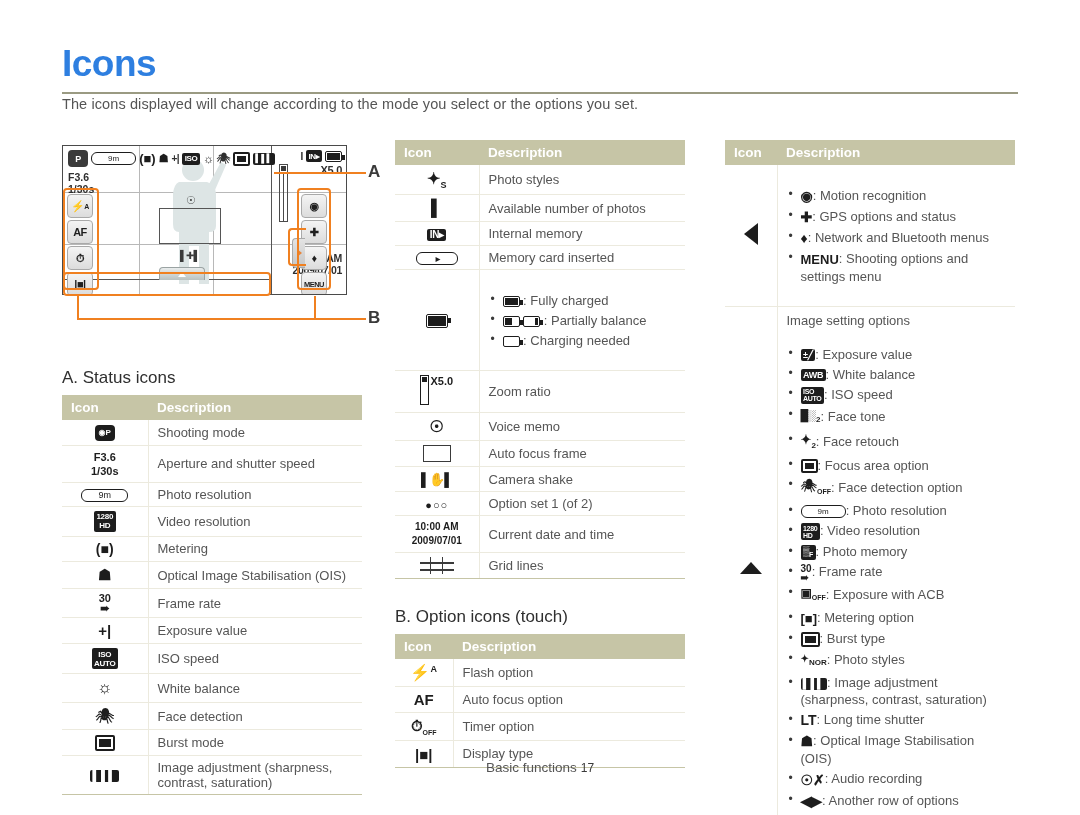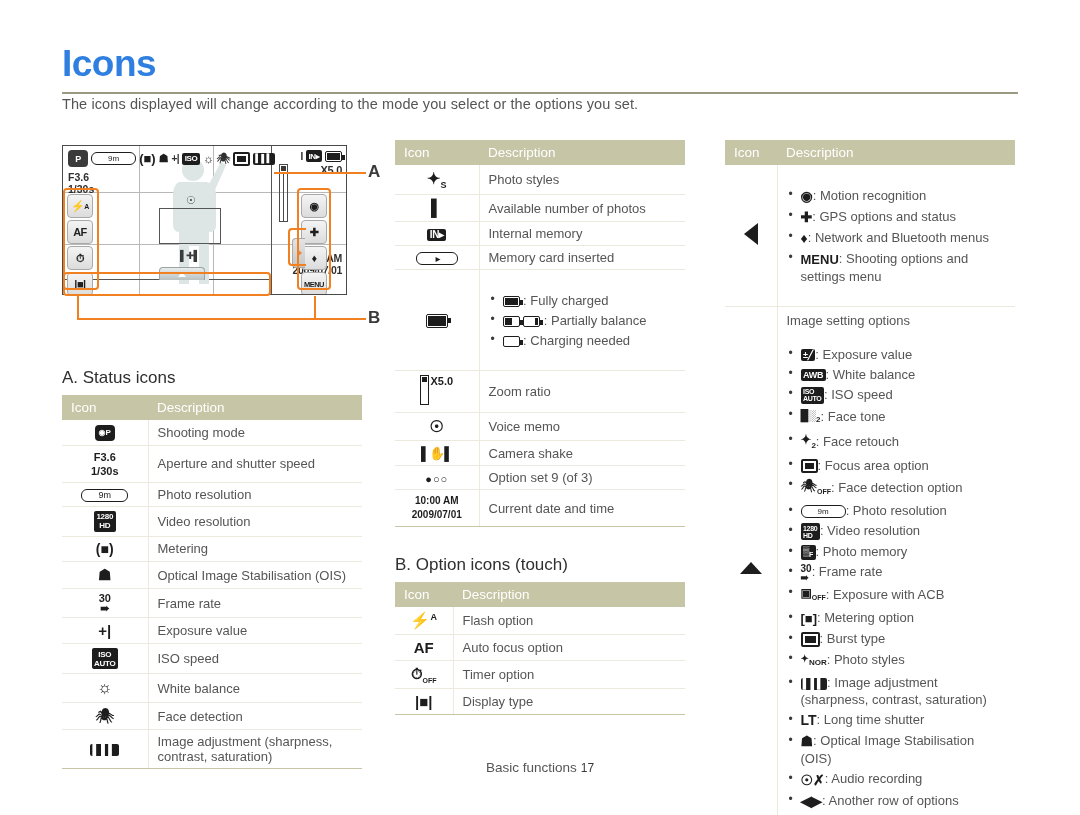--- a/index.html
+++ b/index.html
@@ -137,21 +137,21 @@
     position:absolute; font-size:17px; font-weight:bold; color:#3a3a3a;
   }
 
   
   .sec-h { font-size: 17px; color: #2f2f2f; margin: 0 0 7px 0; font-weight: normal; }
 
   
   table.icn { border-collapse: collapse; width: 100%; }
   table.icn th {
     background: #c6c5a6; color: #ffffff;
-    font-weight: normal; text-align: left;
+    font-weight: bold; text-align: left;
     font-size: 13.5px; padding: 5px 9px; border: none;
   }
   table.icn td {
     border-top: 1px solid #eceade;
     font-size: 13px; color: #555; padding: 4px 9px;
     vertical-align: middle;
   }
   table.icn tr:first-child td { border-top: none; }
   table.icn td.ic {
     text-align:center; color:#1d1d1d; font-weight:bold;
@@ -375,20 +375,24 @@
         </tr>
         <tr>
           <td class="ic"><span class="g" style="font-size:17px">☼</span></td>
           <td>White balance</td>
         </tr>
         <tr>
           <td class="ic"><span class="g" style="font-size:15px">🕷</span></td>
           <td>Face detection</td>
         </tr>
         <tr>
+          <td class="ic"><span class="gsq" style="width:20px;height:16px"></span></td>
+          <td>Burst mode</td>
+        </tr>
+        <tr>
           <td class="ic"><span class="gbox" style="font-size:11px">▍▌▍</span></td>
           <td>Image adjustment (sharpness, contrast, saturation)</td>
         </tr>
       </tbody>
     </table>
   </div>
 
   <div class="col-mid">
     <table class="icn tbl-mid">
       <thead>
@@ -437,32 +441,47 @@
               <span style="font-size:11px;margin-left:1px">X5.0</span>
             </span>
           </td>
           <td>Zoom ratio</td>
         </tr>
         <tr>
           <td class="ic"><span class="g" style="font-size:16px">☉</span></td>
           <td>Voice memo</td>
         </tr>
         <tr>
+          <td class="ic"><span class="gframe"></span></td>
+          <td>Auto focus frame</td>
+        </tr>
+        <tr>
           <td class="ic"><span class="g" style="font-size:13px;letter-spacing:-1px">▌✋▌</span></td>
           <td>Camera shake</td>
         </tr>
         <tr>
           <td class="ic"><span class="gdots">●○○</span></td>
-          <td>Option set 9 (of 3)</td>
+          <td>Option set 1 (of 2)</td>
         </tr>
         <tr>
           <td class="ic twoline" style="font-size:10px">
             <span>10:00 AM</span><br><span>2009/07/01</span>
           </td>
           <td>Current date and time</td>
+        </tr>
+        <tr>
+          <td class="ic">
+            <span class="ggrid">
+              <i style="left:0;top:5px;width:34px;height:1.6px"></i>
+              <i style="left:0;top:12px;width:34px;height:1.6px"></i>
+              <i style="left:10px;top:0;width:1.6px;height:17px"></i>
+              <i style="left:22px;top:0;width:1.6px;height:17px"></i>
+            </span>
+          </td>
+          <td>Grid lines</td>
         </tr>
       </tbody>
     </table>
 
     <h2 class="sec-h" style="margin-top:28px;">B. Option icons (touch)</h2>
     <table class="icn tbl-optn">
       <thead>
         <tr>
           <th>Icon</th>
           <th>Description</th>

